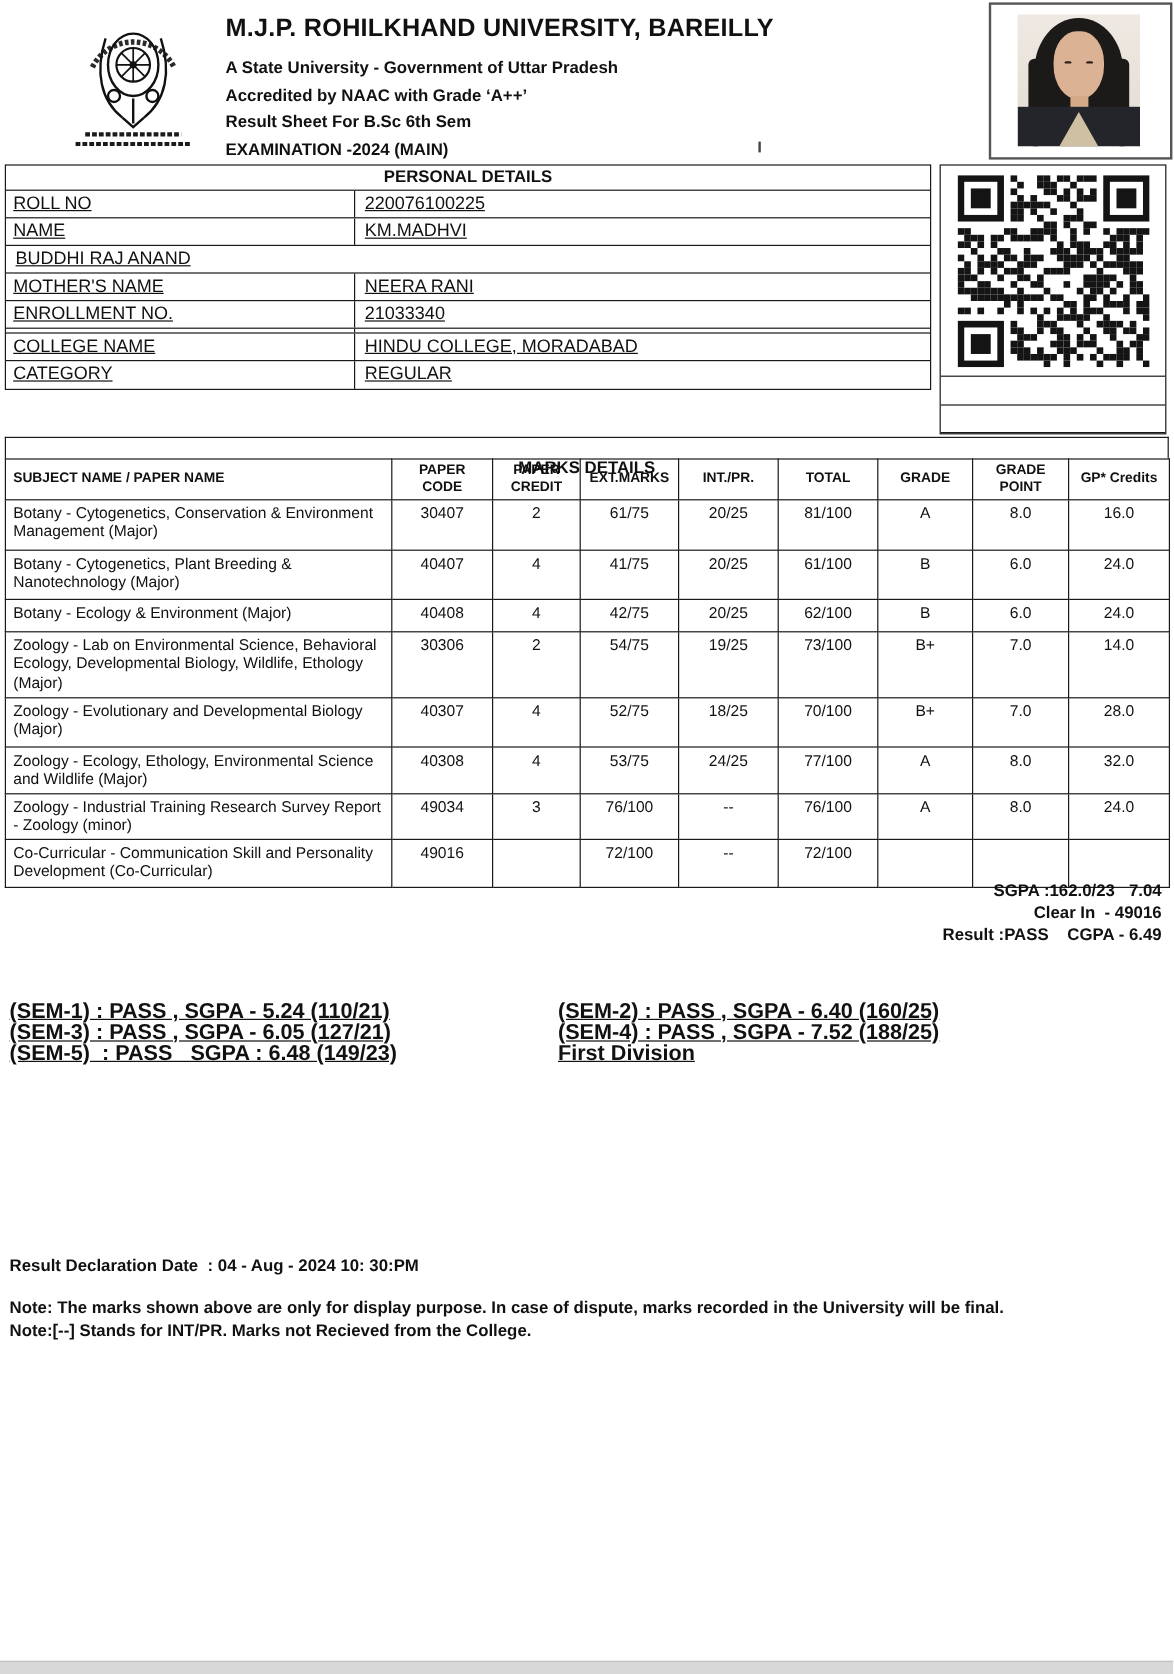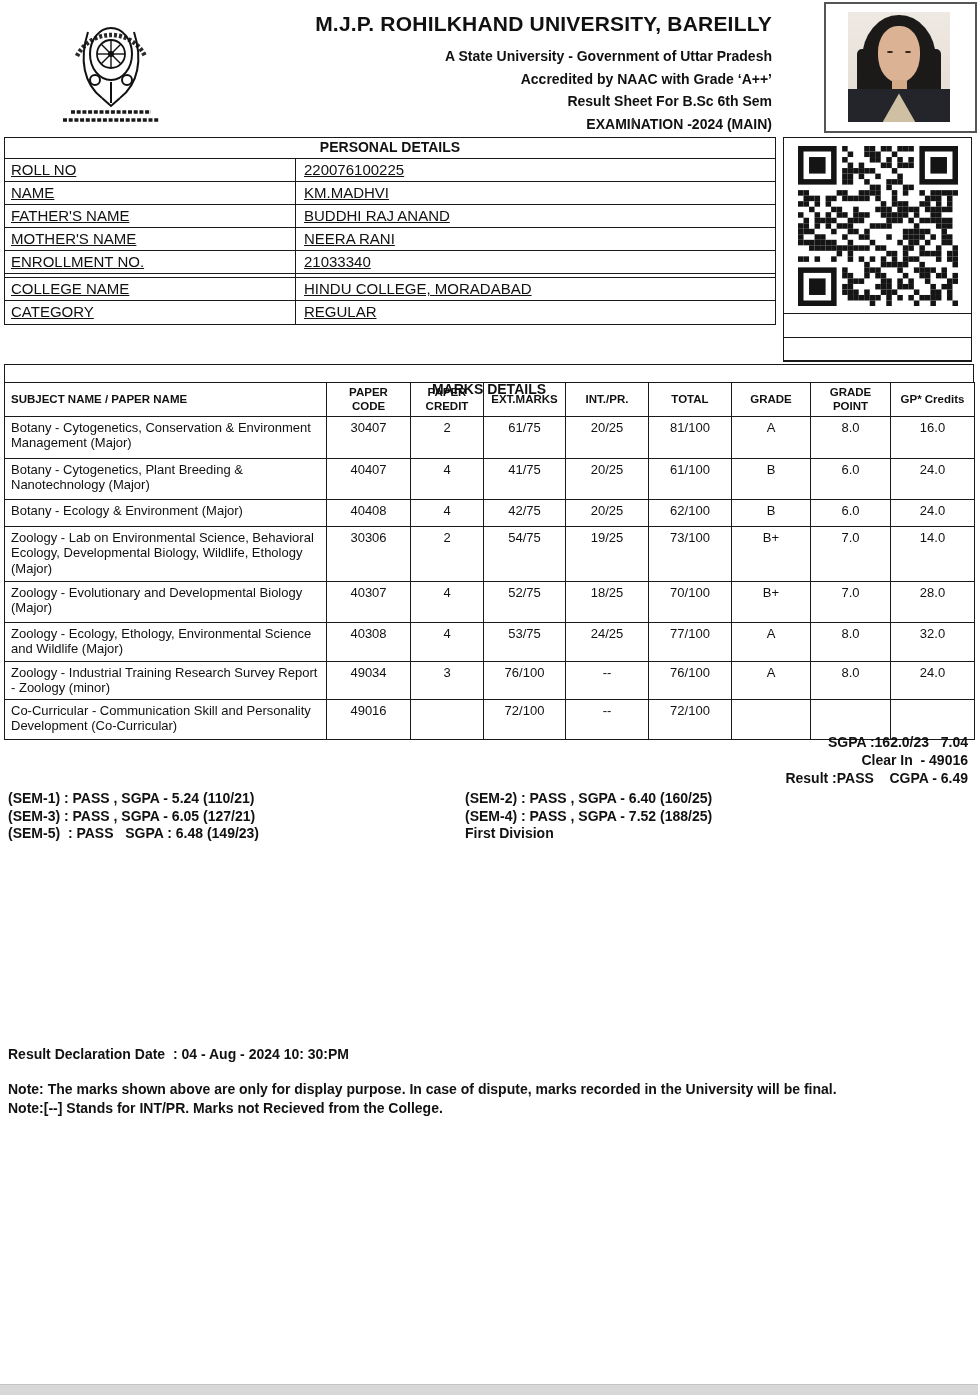--- a/index.html
+++ b/index.html
@@ -3,21 +3,21 @@
 <meta charset="utf-8">
 <title>Result Sheet</title>
 <style>
   html,body{margin:0;padding:0;background:#ffffff;}
   #page{position:relative;width:978px;height:1395px;background:#fff;overflow:hidden;
         font-family:"Liberation Sans", sans-serif;color:#111;}
   .pre{white-space:pre-wrap;}
 
   
   .logo{position:absolute;left:57px;top:6px;width:108px;height:120px;}
-  .header-center{position:absolute;left:172px;top:12px;width:600px;text-align:right;}
+  .header-center{position:absolute;left:188px;top:12px;width:600px;text-align:left;}
   .h-title{font-size:21px;font-weight:bold;letter-spacing:.2px;margin-bottom:9px;}
   .h-sub{font-size:14px;font-weight:bold;line-height:22.5px;}
   .photo-box{position:absolute;right:1px;top:2px;width:149px;height:127px;border:2px solid #555;background:#fff;}
   .photo{position:absolute;left:22px;top:8px;width:102px;height:110px;overflow:hidden;
          background:linear-gradient(180deg,#efe9e3,#e2dbd2);}
   .ph-hair{position:absolute;left:14%;top:3%;width:72%;height:80%;background:#1c1a18;border-radius:50% 50% 40% 40%;}
   .ph-braidL{position:absolute;left:9%;top:34%;width:12%;height:66%;background:#1c1a18;border-radius:5px;}
   .ph-braidR{position:absolute;right:9%;top:34%;width:12%;height:66%;background:#1c1a18;border-radius:5px;}
   .ph-face{position:absolute;left:29%;top:13%;width:42%;height:52%;background:#dcb294;border-radius:48% 48% 52% 52%;}
   .ph-eye{position:absolute;width:6%;height:2.6%;background:#2a211c;border-radius:50%;top:35%;}
@@ -54,21 +54,21 @@
   table.marks th.sub{text-align:left;padding-left:6px;margin-top:24px;}
   table.marks td{font-size:13px;line-height:1.18;padding:3px 3px;text-align:center;vertical-align:top;}
   table.marks td.sub{text-align:left;padding-left:6px;padding-right:8px;}
   tr.hrow{height:29px}
   tr.r0{height:42px} tr.r1{height:41px} tr.r2{height:27px} tr.r3{height:55px}
   tr.r4{height:41px} tr.r5{height:39px} tr.r6{height:38px} tr.r7{height:40px}
   .hl2:empty{display:none;}
 
   
   .summary{position:absolute;top:733px;right:10px;text-align:right;font-weight:bold;font-size:14px;line-height:18px;}
-  .sem-sec{position:absolute;top:790px;left:8px;width:960px;font-weight:bold;font-size:14px;line-height:17.5px;}
+  .sem-sec{position:absolute;top:834px;left:8px;width:960px;font-weight:bold;font-size:18px;line-height:17.5px;text-decoration:underline;}
   .sem-row{display:grid;grid-template-columns:457px 1fr;}
   .decl{position:absolute;top:1046px;left:8px;font-weight:bold;font-size:14px;}
   .notes{position:absolute;top:1080px;left:8px;right:8px;font-weight:bold;font-size:14px;line-height:18.5px;}
   .bottom-bar{position:absolute;left:0;right:0;bottom:0;height:10px;background:#d8d8d8;border-top:1px solid #c4c4c4;}
 </style>
 </head>
 <body>
 
 <div id="page">
 
@@ -127,21 +127,20 @@
 
       <div class="p-row">
         <div class="p-label">ROLL NO</div>
         <div class="p-value">220076100225</div>
       </div>
       <div class="p-row">
         <div class="p-label">NAME</div>
         <div class="p-value">KM.MADHVI</div>
       </div>
       <div class="p-row">
-        <div class="p-label">FATHER'S NAME</div>
         <div class="p-value">BUDDHI RAJ ANAND</div>
       </div>
       <div class="p-row">
         <div class="p-label">MOTHER'S NAME</div>
         <div class="p-value">NEERA RANI</div>
       </div>
       <div class="p-row">
         <div class="p-label">ENROLLMENT NO.</div>
         <div class="p-value">21033340</div>
       </div>

